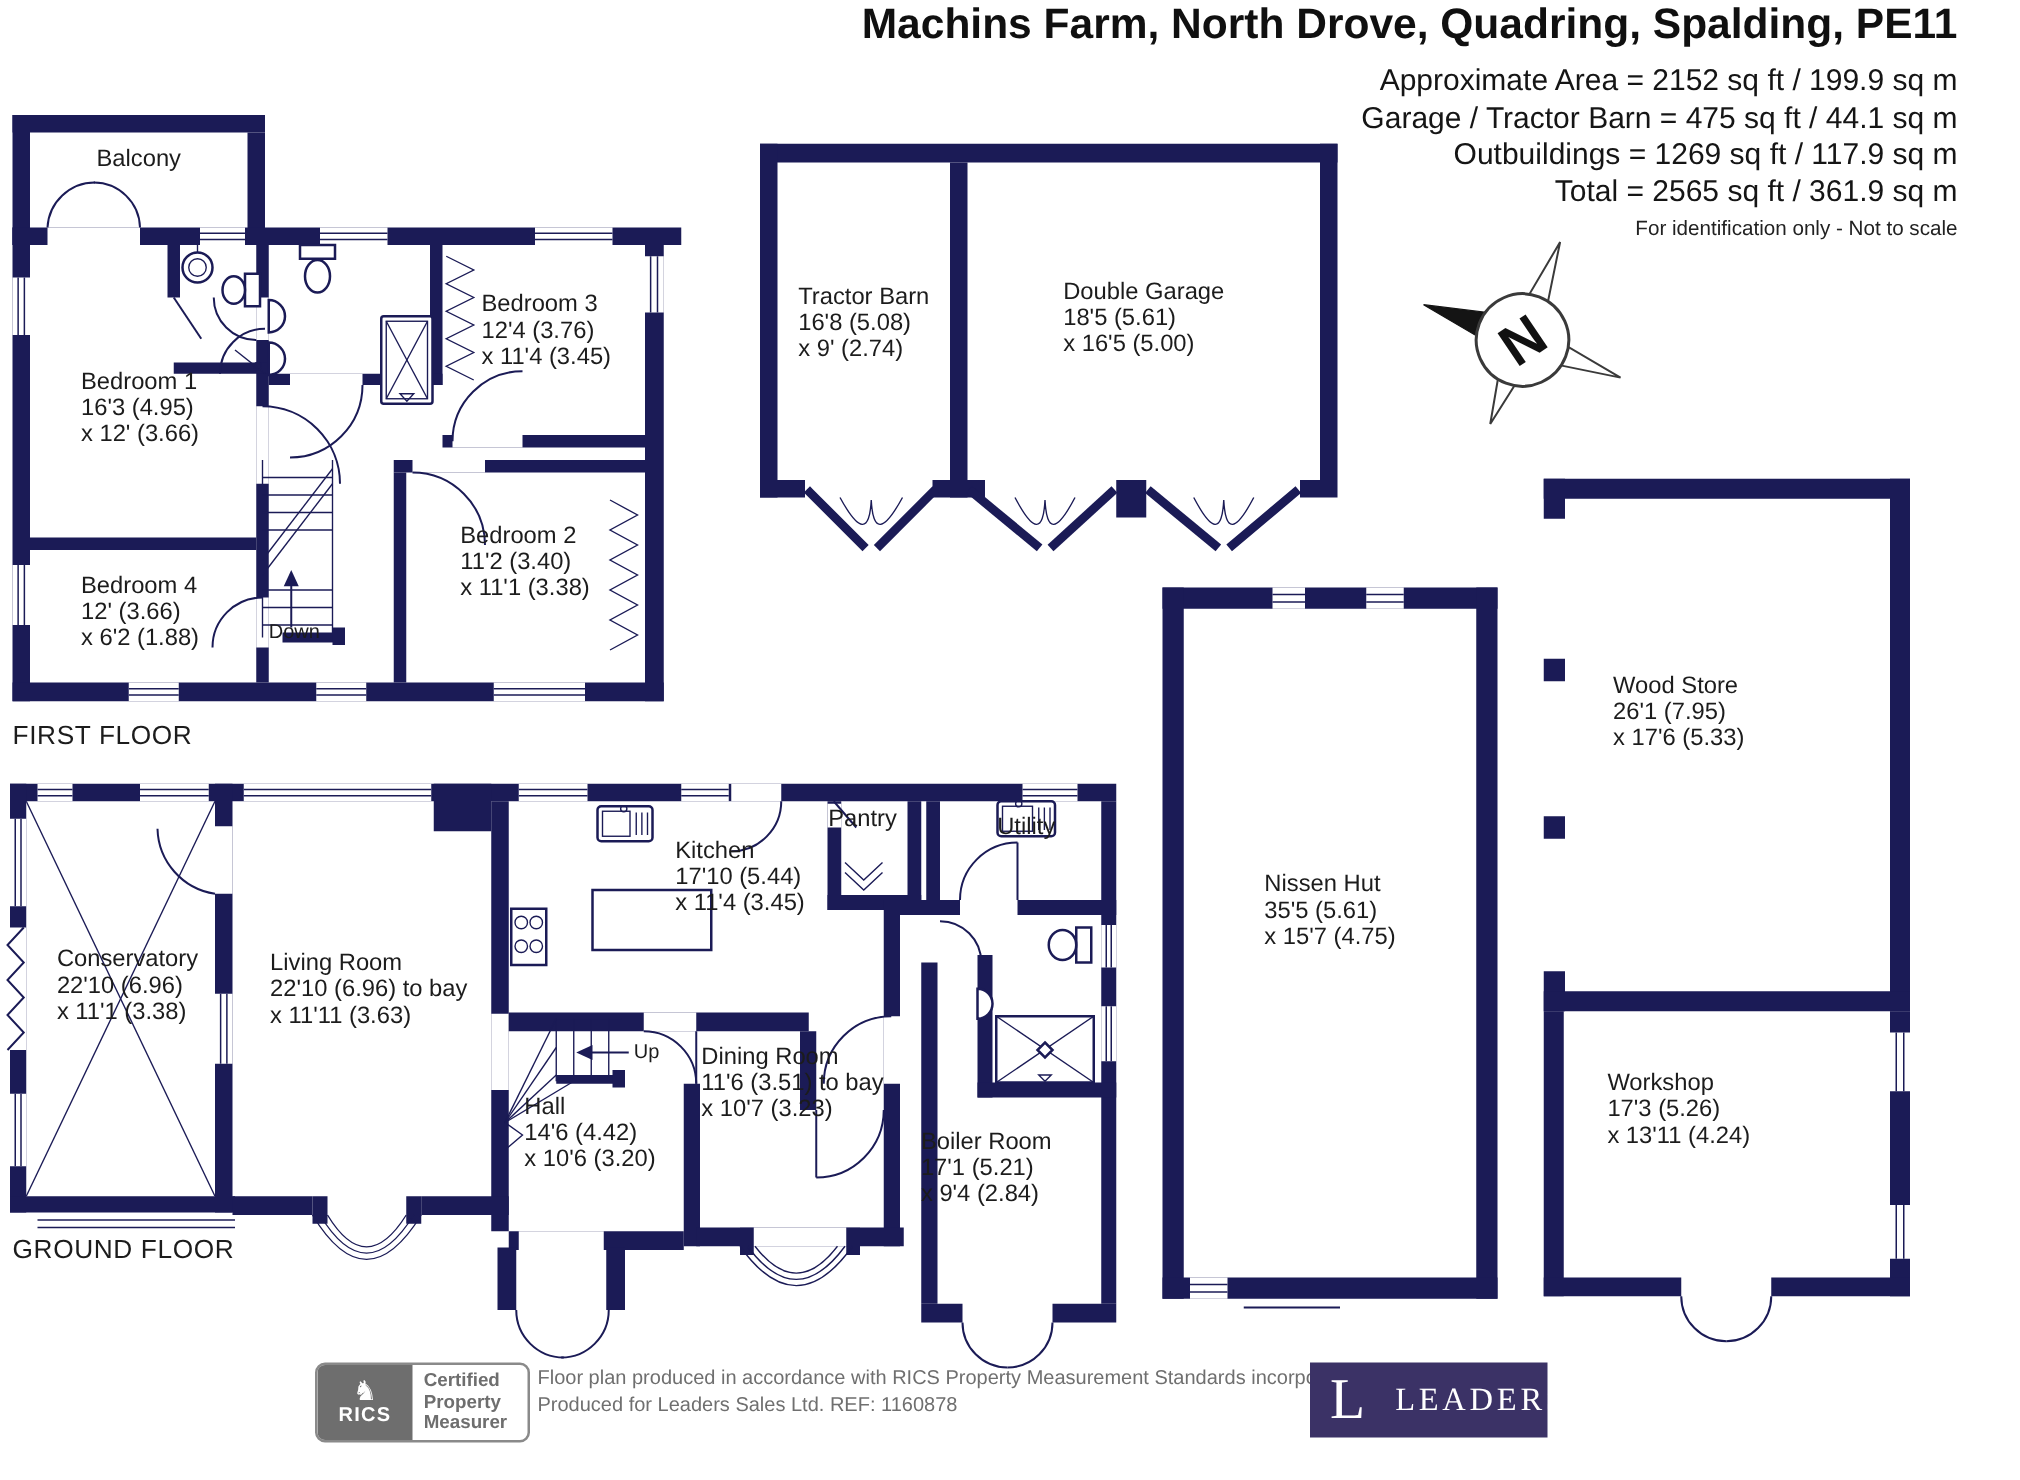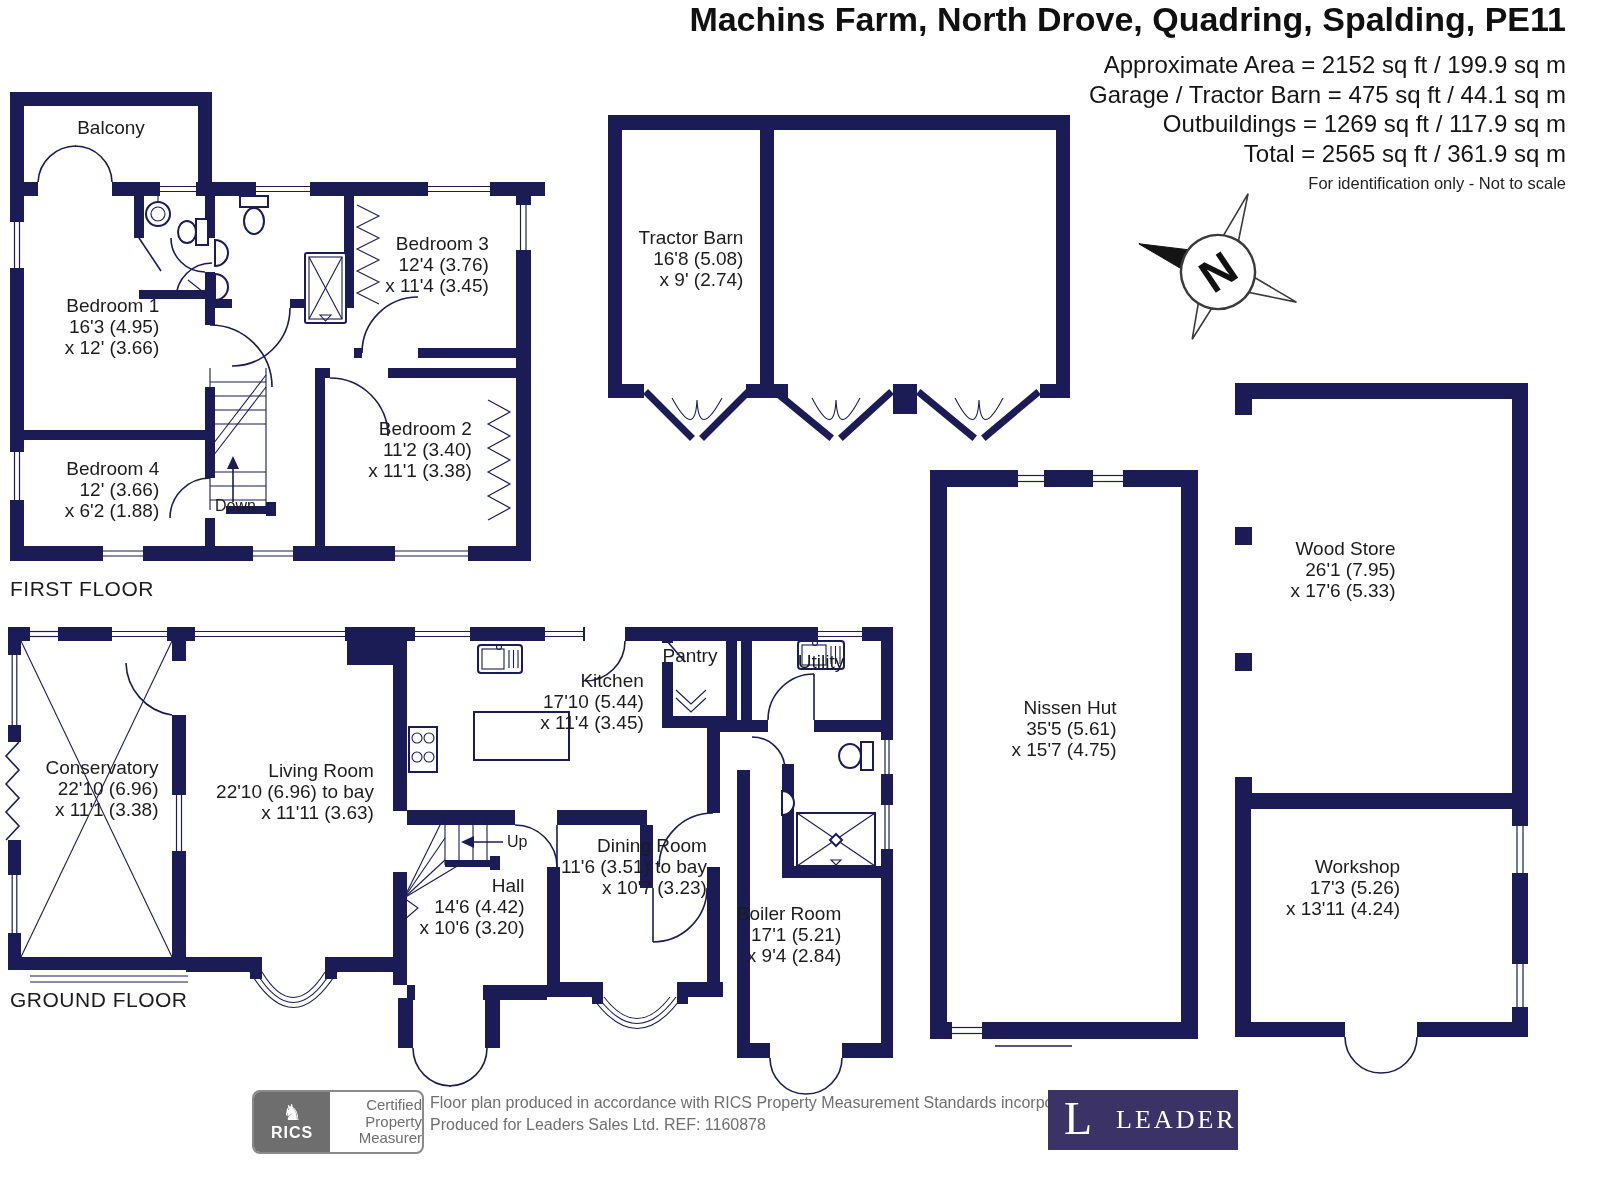--- a/index.html
+++ b/index.html
@@ -6,36 +6,36 @@
   .page{position:relative;width:1616px;height:1184px;background:#fff;overflow:hidden;
         font-family:"Liberation Sans",sans-serif;}
   svg{position:absolute;left:0;top:0;}
   .w{fill:#1b1b56;}
   .t{fill:none;stroke:#1b1b56;stroke-width:1.6;}
   .t2{fill:none;stroke:#1b1b56;stroke-width:1.1;}
   .wl{stroke:#1b1b56;stroke-width:1.2;}
   .fx{fill:#fff;stroke:#1b1b56;stroke-width:2;}
   .leaf{stroke:#1b1b56;stroke-width:7;fill:none;stroke-linecap:square;}
   .gap{fill:#fff;}
-  .rl{position:absolute;transform:translateX(-50%);text-align:right;color:#1c1c1c;
+  .rl{position:absolute;transform:translateX(-50%);text-align:left;color:#1c1c1c;
       font-size:19px;line-height:21px;white-space:nowrap;}
   .ln{display:block;}
   .sl{position:absolute;font-size:16px;color:#1c1c1c;white-space:nowrap;}
   .title{position:absolute;top:0;right:50px;font-size:34px;font-weight:bold;color:#101010;white-space:nowrap;}
   .areas{position:absolute;top:50px;right:50px;text-align:right;font-size:24px;line-height:29.5px;color:#151515;}
   .scale-note{position:absolute;top:174px;right:50px;font-size:16.5px;color:#222;}
   .floor-label{position:absolute;left:10px;font-size:21px;color:#1c1c1c;letter-spacing:.5px;}
   .rics-badge{position:absolute;left:252px;top:1090px;width:168px;height:60px;border:2px solid #8a8a8a;
       border-radius:8px;background:#fff;display:flex;overflow:hidden;}
   .rics-left{width:76px;background:#6e6e6e;color:#fff;display:flex;flex-direction:column;
       align-items:center;justify-content:center;}
   .rics-lion{font-size:22px;line-height:22px;}
   .rics-org{font-weight:bold;font-size:16px;letter-spacing:1px;}
   .rics-right{flex:1;display:flex;flex-direction:column;justify-content:center;padding-left:9px;
-      font-weight:normal;font-size:15px;line-height:16.5px;color:#6e6e6e;text-align:right;}
+      font-weight:bold;font-size:15px;line-height:16.5px;color:#6e6e6e;}
   .disclaimer{position:absolute;left:430px;top:1092px;font-size:16px;line-height:21.5px;color:#6f6f6f;white-space:nowrap;}
   .leaders{position:absolute;left:1048px;top:1090px;width:190px;height:60px;background:#3b3266;
       color:#fff;display:flex;align-items:center;font-family:"Liberation Serif",serif;}
   .leaders-l{font-size:46px;margin-left:16px;margin-top:-4px;}
   .leaders-div{width:1px;height:34px;background:rgba(255,255,255,.55);margin:0 12px;}
   .leaders-word{font-size:26px;letter-spacing:3px;}
 </style>
 </head>
 <body>
 
@@ -447,20 +447,25 @@
     <span class="ln">12' (3.66)</span>
     <span class="ln">x 6'2 (1.88)</span>
   </div>
   <div class="sl" style="left:215px;top:497px">Down</div>
 
   <div class="rl" style="left:691px;top:227px">
     <span class="ln">Tractor Barn</span>
     <span class="ln">16'8 (5.08)</span>
     <span class="ln">x 9' (2.74)</span>
   </div>
+  <div class="rl" style="left:915px;top:223px">
+    <span class="ln">Double Garage</span>
+    <span class="ln">18'5 (5.61)</span>
+    <span class="ln">x 16'5 (5.00)</span>
+  </div>
 
   <div class="rl" style="left:102px;top:757px">
     <span class="ln">Conservatory</span>
     <span class="ln">22'10 (6.96)</span>
     <span class="ln">x 11'1 (3.38)</span>
   </div>
   <div class="rl" style="left:295px;top:760px">
     <span class="ln">Living Room</span>
     <span class="ln">22'10 (6.96) to bay</span>
     <span class="ln">x 11'11 (3.63)</span>

